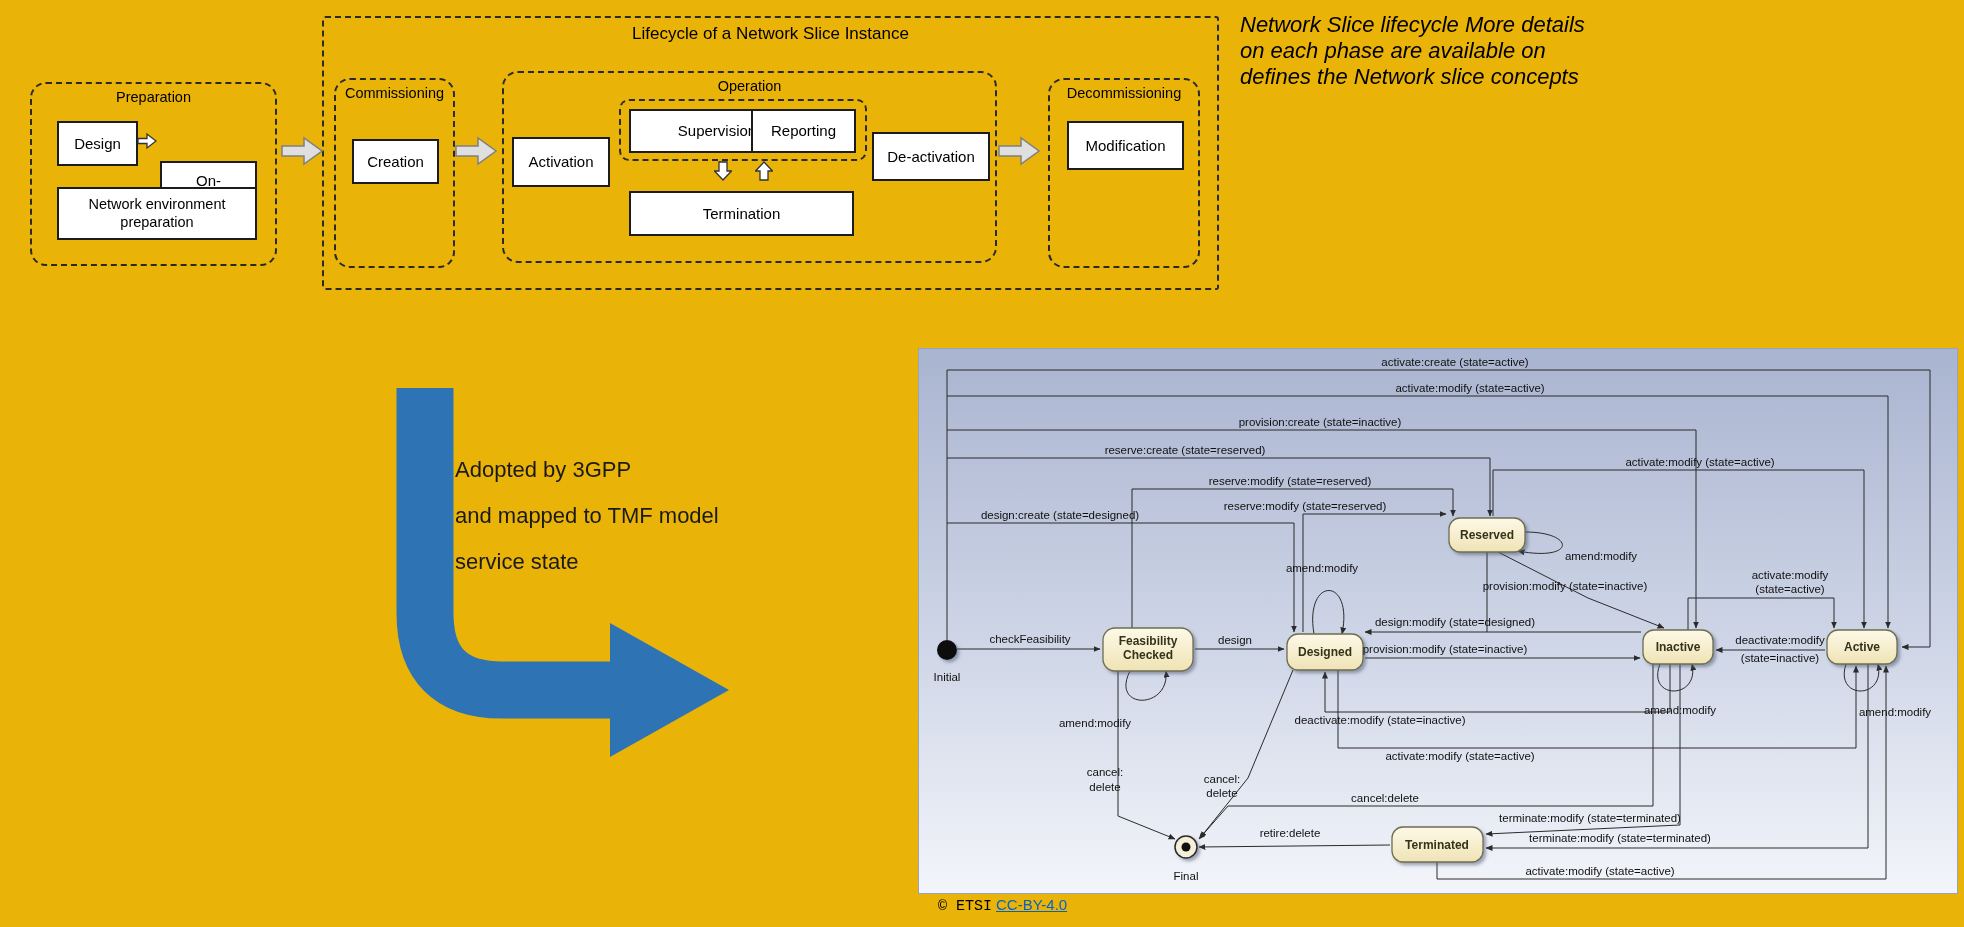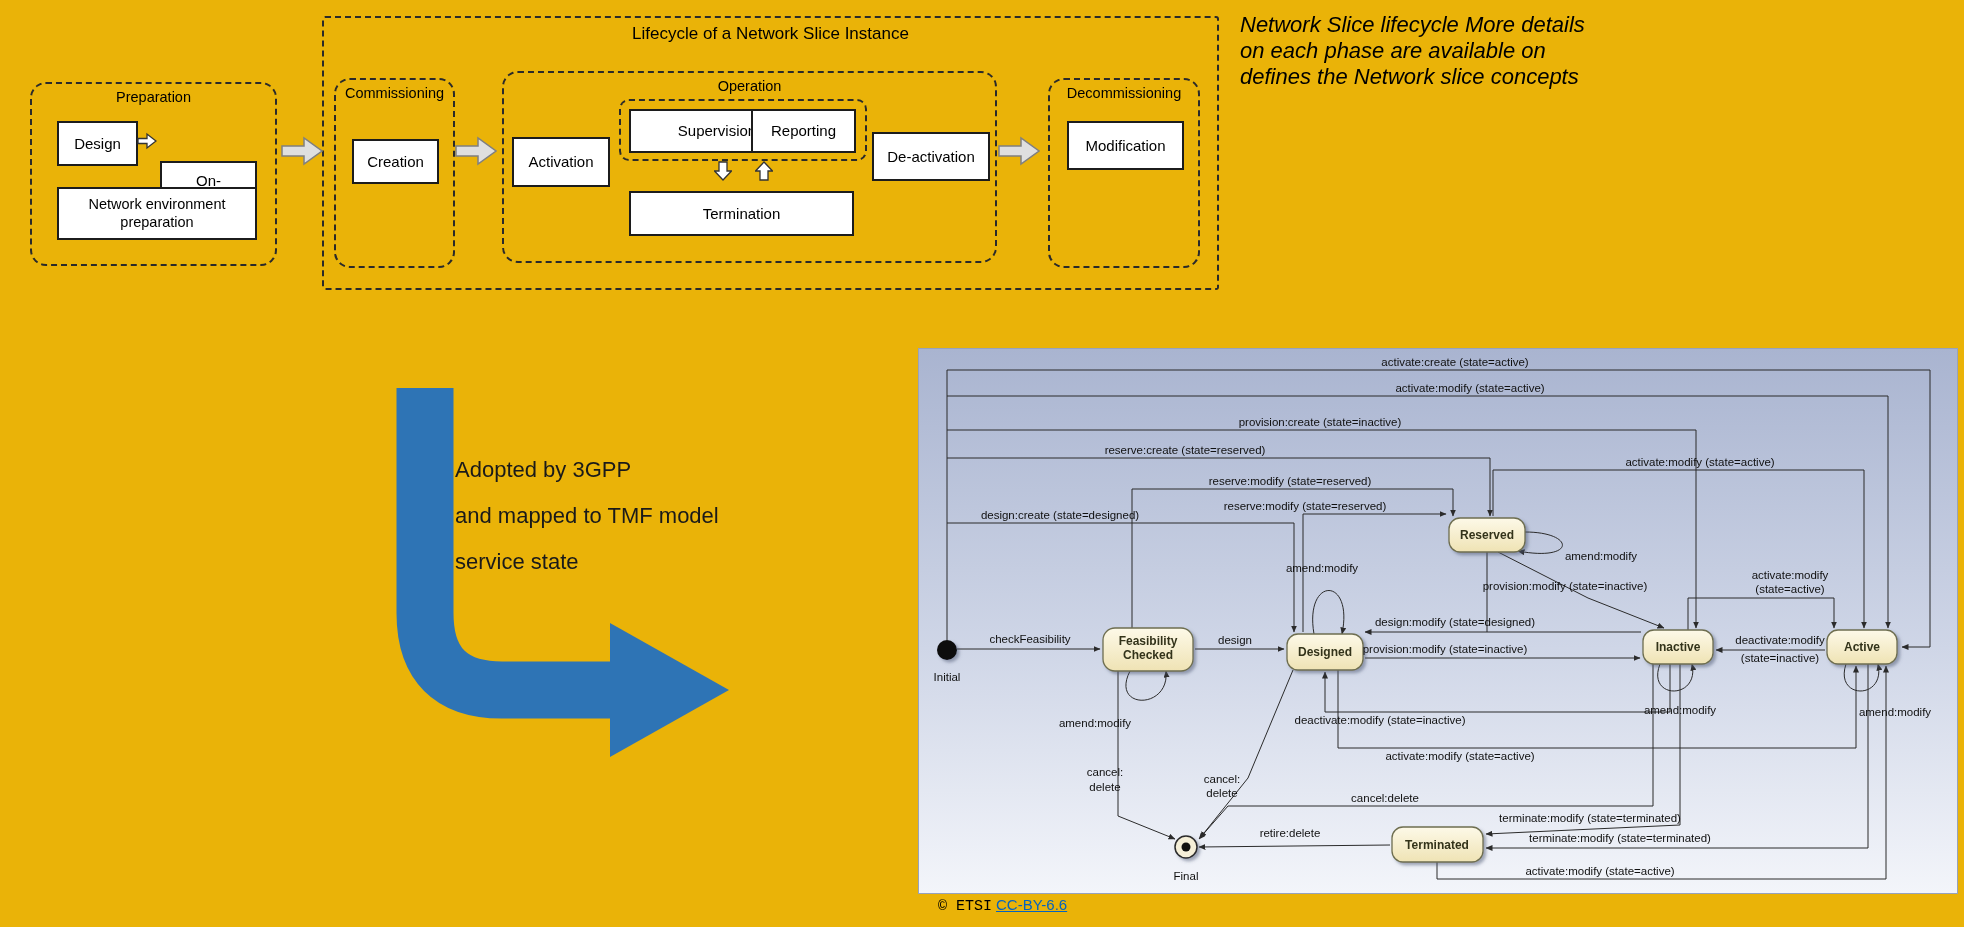--- a/index.html
+++ b/index.html
@@ -216,16 +216,16 @@
     <text class="lb" x="304" y="435">cancel:</text>
     <text class="lb" x="304" y="449">delete</text>
     <text class="lb" x="467" y="454">cancel:delete</text>
     <text class="lb" x="372" y="489">retire:delete</text>
     <text class="lb" x="672" y="474">terminate:modify (state=terminated)</text>
     <text class="lb" x="702" y="494">terminate:modify (state=terminated)</text>
     <text class="lb" x="682" y="527">activate:modify (state=active)</text>
   </svg>
 
   <div class="footer">
-    <span>© ETSI</span><a>CC-BY-6.6</a>
+    <span>© ETSI</span><a>CC-BY-4.0</a>
   </div>
 
 </div>
 
 </body></html>

